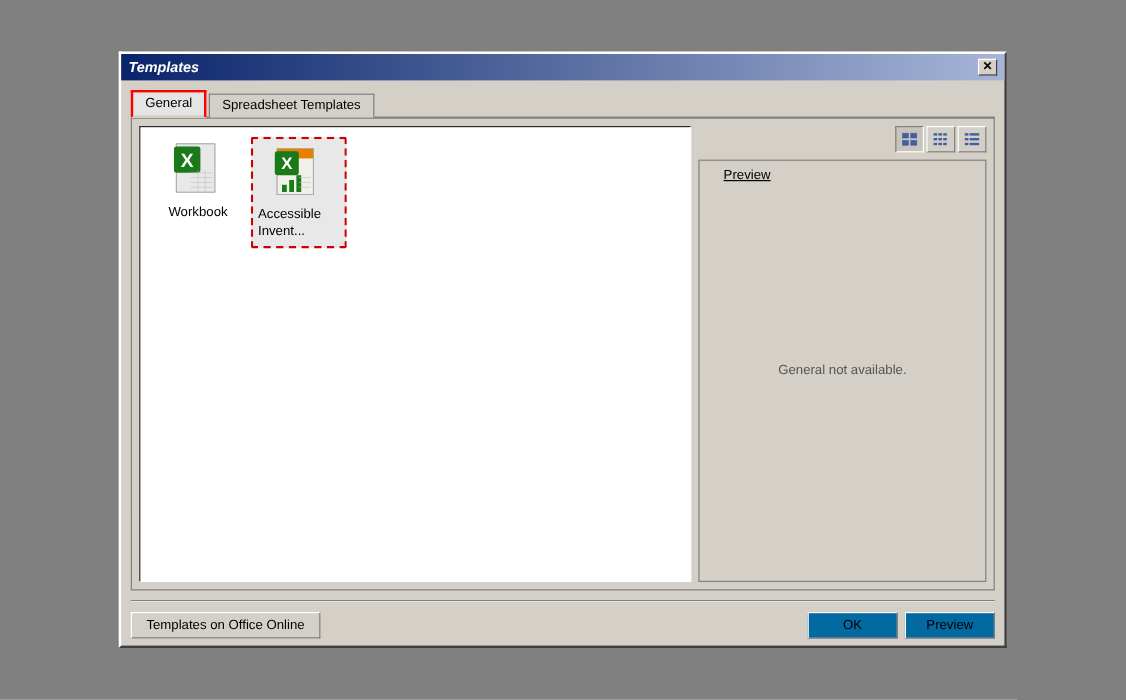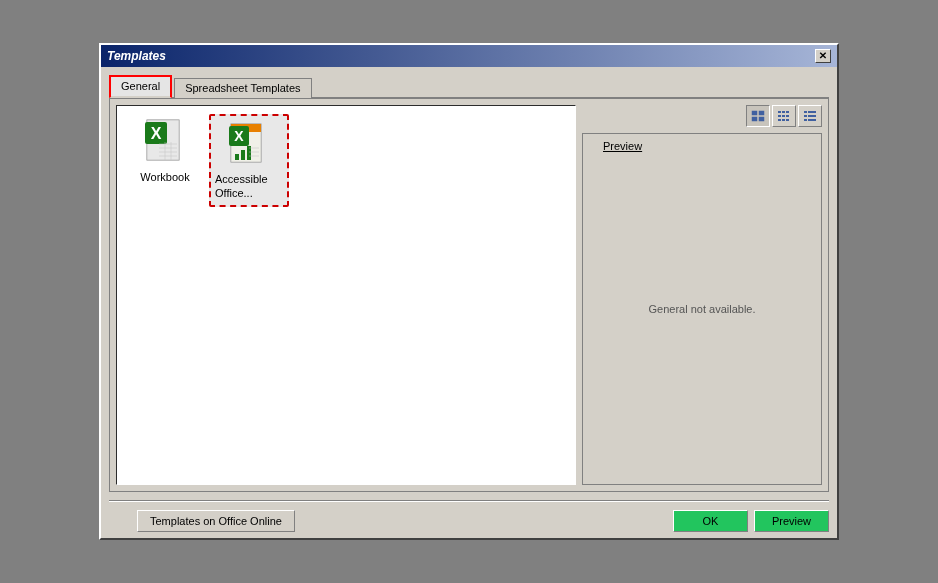--- a/index.html
+++ b/index.html
@@ -214,21 +214,20 @@
       font-size: 11px;
       text-align: center;
     }
 
     
     .bottom-bar {
       display: flex;
       align-items: center;
       justify-content: space-between;
       padding: 8px 8px 6px;
-      margin-left: 28px;
     }
 
     .templates-online-btn {
       padding: 4px 12px;
       background: #d4d0c8;
       border: 1px solid #ffffff;
       border-right-color: #808080;
       border-bottom-color: #808080;
       cursor: pointer;
       font-size: 11px;
@@ -236,21 +235,21 @@
     }
 
     .right-buttons {
       display: flex;
       gap: 6px;
     }
 
     .dialog-btn {
       width: 75px;
       padding: 4px 8px;
-      background: #22c55e;
+      background: #0369a1;
       border: 1px solid #ffffff;
       border-right-color: #808080;
       border-bottom-color: #808080;
       cursor: pointer;
       font-size: 11px;
       font-family: 'Tahoma', 'Arial', sans-serif;
       text-align: center;
     }
 
     .separator {
@@ -320,21 +319,21 @@
 
               <rect x="10" y="34" width="4" height="6" fill="#1a7a1a"></rect>
               <rect x="16" y="30" width="4" height="10" fill="#1a7a1a"></rect>
               <rect x="22" y="26" width="4" height="14" fill="#1a7a1a"></rect>
 
               <line x1="24" y1="28" x2="34" y2="28" stroke="#c0c0c0" stroke-width="0.5"></line>
               <line x1="24" y1="32" x2="34" y2="32" stroke="#c0c0c0" stroke-width="0.5"></line>
               <line x1="24" y1="36" x2="34" y2="36" stroke="#c0c0c0" stroke-width="0.5"></line>
             </svg>
           </div>
-          <span class="template-label">Accessible Office...</span>
+          <span class="template-label">Accessible Invent...</span>
         </div>
 
       </div>
 
       <div class="preview-panel">
 
         <div class="view-buttons">
           <div class="view-btn active">
             <svg width="14" height="12" viewBox="0 0 14 12" xmlns="http://www.w3.org/2000/svg">
               <rect x="1" y="1" width="5" height="4" fill="#4060a0" stroke="#4060a0" stroke-width="0.5"></rect>

